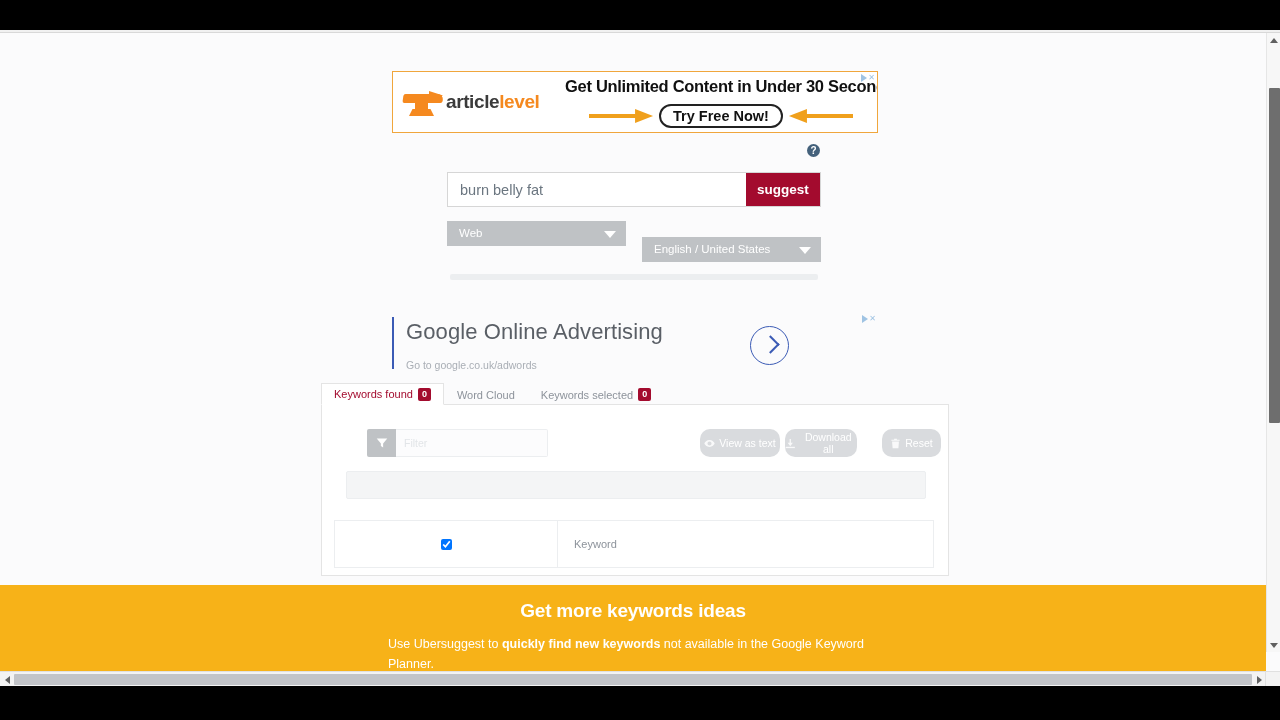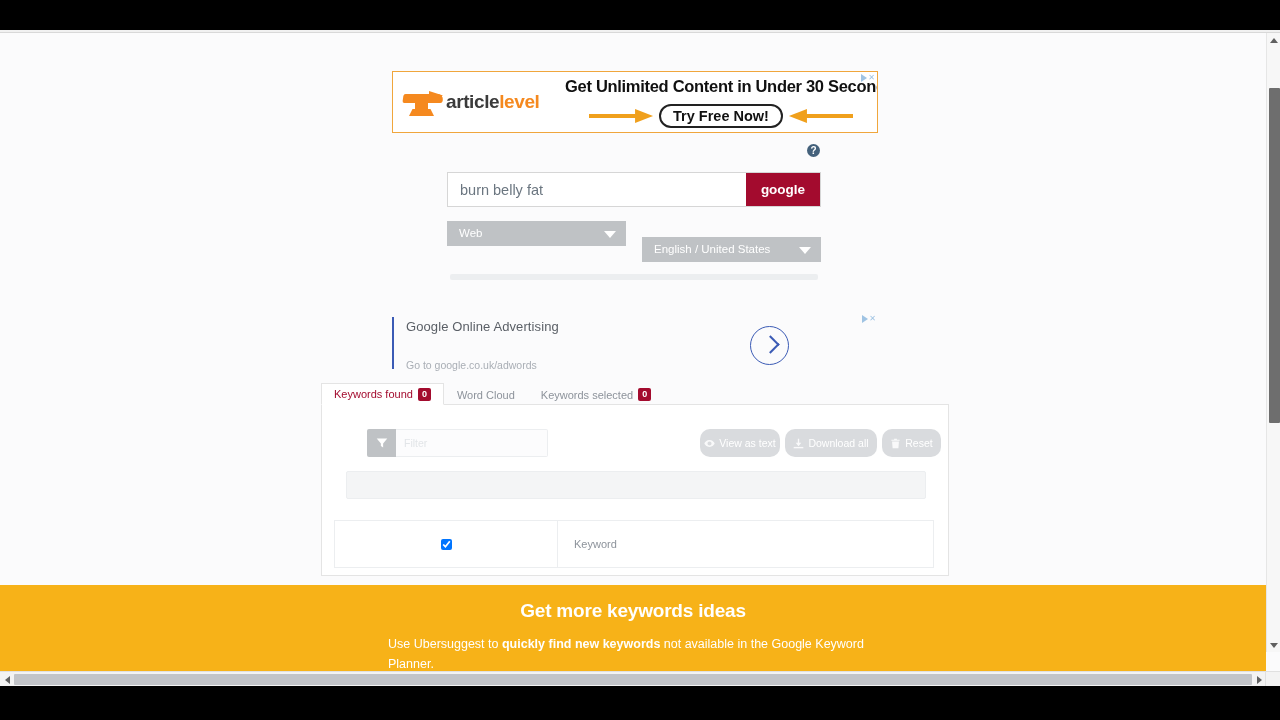--- a/index.html
+++ b/index.html
@@ -150,21 +150,21 @@
 
   
   #ad-google {
     position:absolute; left:392px; top:280px; width:486px; height:65px;
     background:#fbfbfc;
   }
   #ad-google .bar {
     position:absolute; left:0; top:4px; width:2px; height:52px; background:#3b5bb5;
   }
   #ad-google .g-title {
-    position:absolute; left:14px; top:6px; font-size:13px; color:#5a5f66;
+    position:absolute; left:14px; top:6px; font-size:22px; color:#5a5f66;
     font-weight:normal; letter-spacing:0.1px; white-space:nowrap;
   }
   #ad-google .g-desc {
     position:absolute; left:14px; top:33px; font-size:10.5px; color:#8a9099; white-space:nowrap;
   }
   #ad-google .g-url {
     position:absolute; left:14px; top:46px; font-size:10.5px; color:#a9aeb5; white-space:nowrap;
   }
   #ad-google .g-circle {
     position:absolute; left:358px; top:13px; width:39px; height:39px;
@@ -222,21 +222,21 @@
   #filter-input::placeholder { color:#e2e5e8; }
 
   .tool-btn {
     position:absolute; top:0; height:28px; background:#d9dbde;
     color:#ffffff; font-size:10.5px; border:none; border-radius:10px;
     display:flex; align-items:center; justify-content:center; gap:4px;
     cursor:pointer; font-family:"Liberation Sans", sans-serif;
   }
   .tool-btn svg { width:11px; height:11px; fill:#ffffff; opacity:.85; }
   #btn-view-as-text { left:364px; width:80px; }
-  #btn-download-all { left:449px; width:92px; }
+  #btn-download-all { left:449px; width:72px; }
   #btn-reset        { left:546px; width:59px; }
 
   #empty-strip {
     position:absolute; left:24px; top:66px; width:580px; height:28px;
     background:#f4f5f6; border:1px solid #eceef0; border-radius:2px;
   }
 
   #table {
     position:absolute; left:12px; top:115px; width:600px; height:48px;
     display:flex; border:1px solid #eceef0; background:#fff;
@@ -355,21 +355,21 @@
         <div class="adchoice">
           <span class="tri"></span>
             <span class="xx">✕</span>
         </div>
       </div>
 
       <div id="help-icon">?</div>
 
       <div id="search-row">
         <input id="search-input" type="text" value="burn belly fat" style="">
-        <button id="suggest-button">google</button>
+        <button id="suggest-button">suggest</button>
       </div>
 
       <div class="select" id="select-source">
         <span>Web</span>
         <span class="caret"></span>
       </div>
 
       <div class="select" id="select-language">
         <span>English / United States</span>
         <span class="caret"></span>

